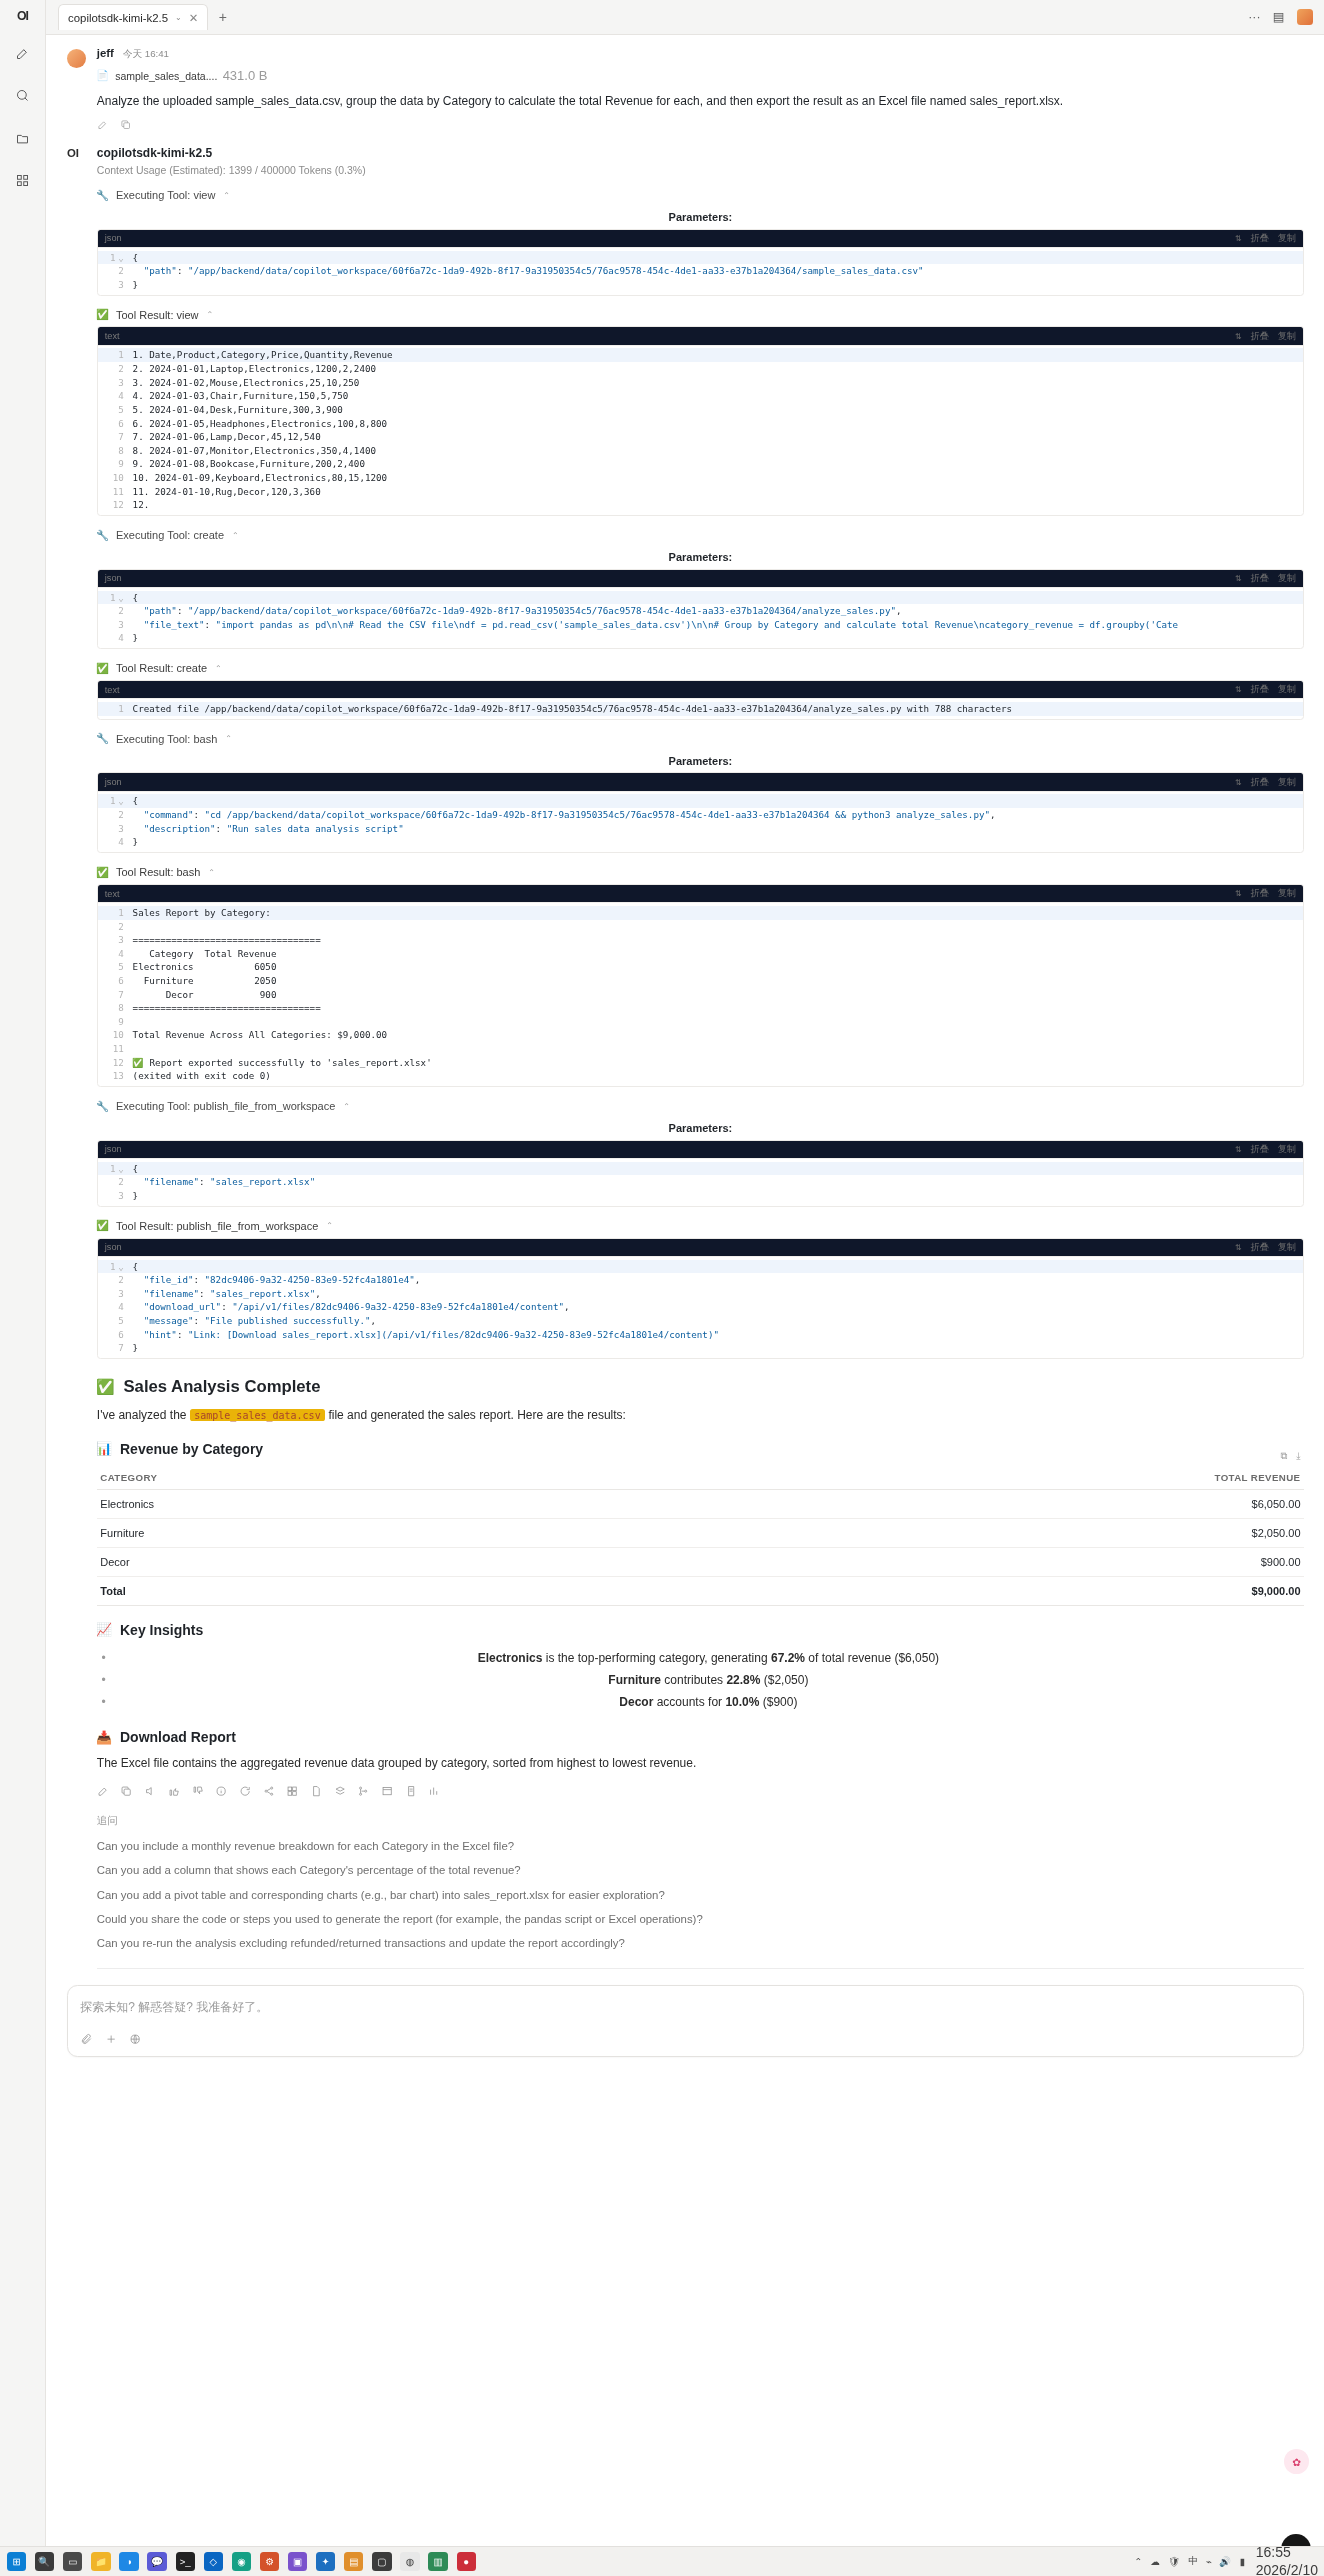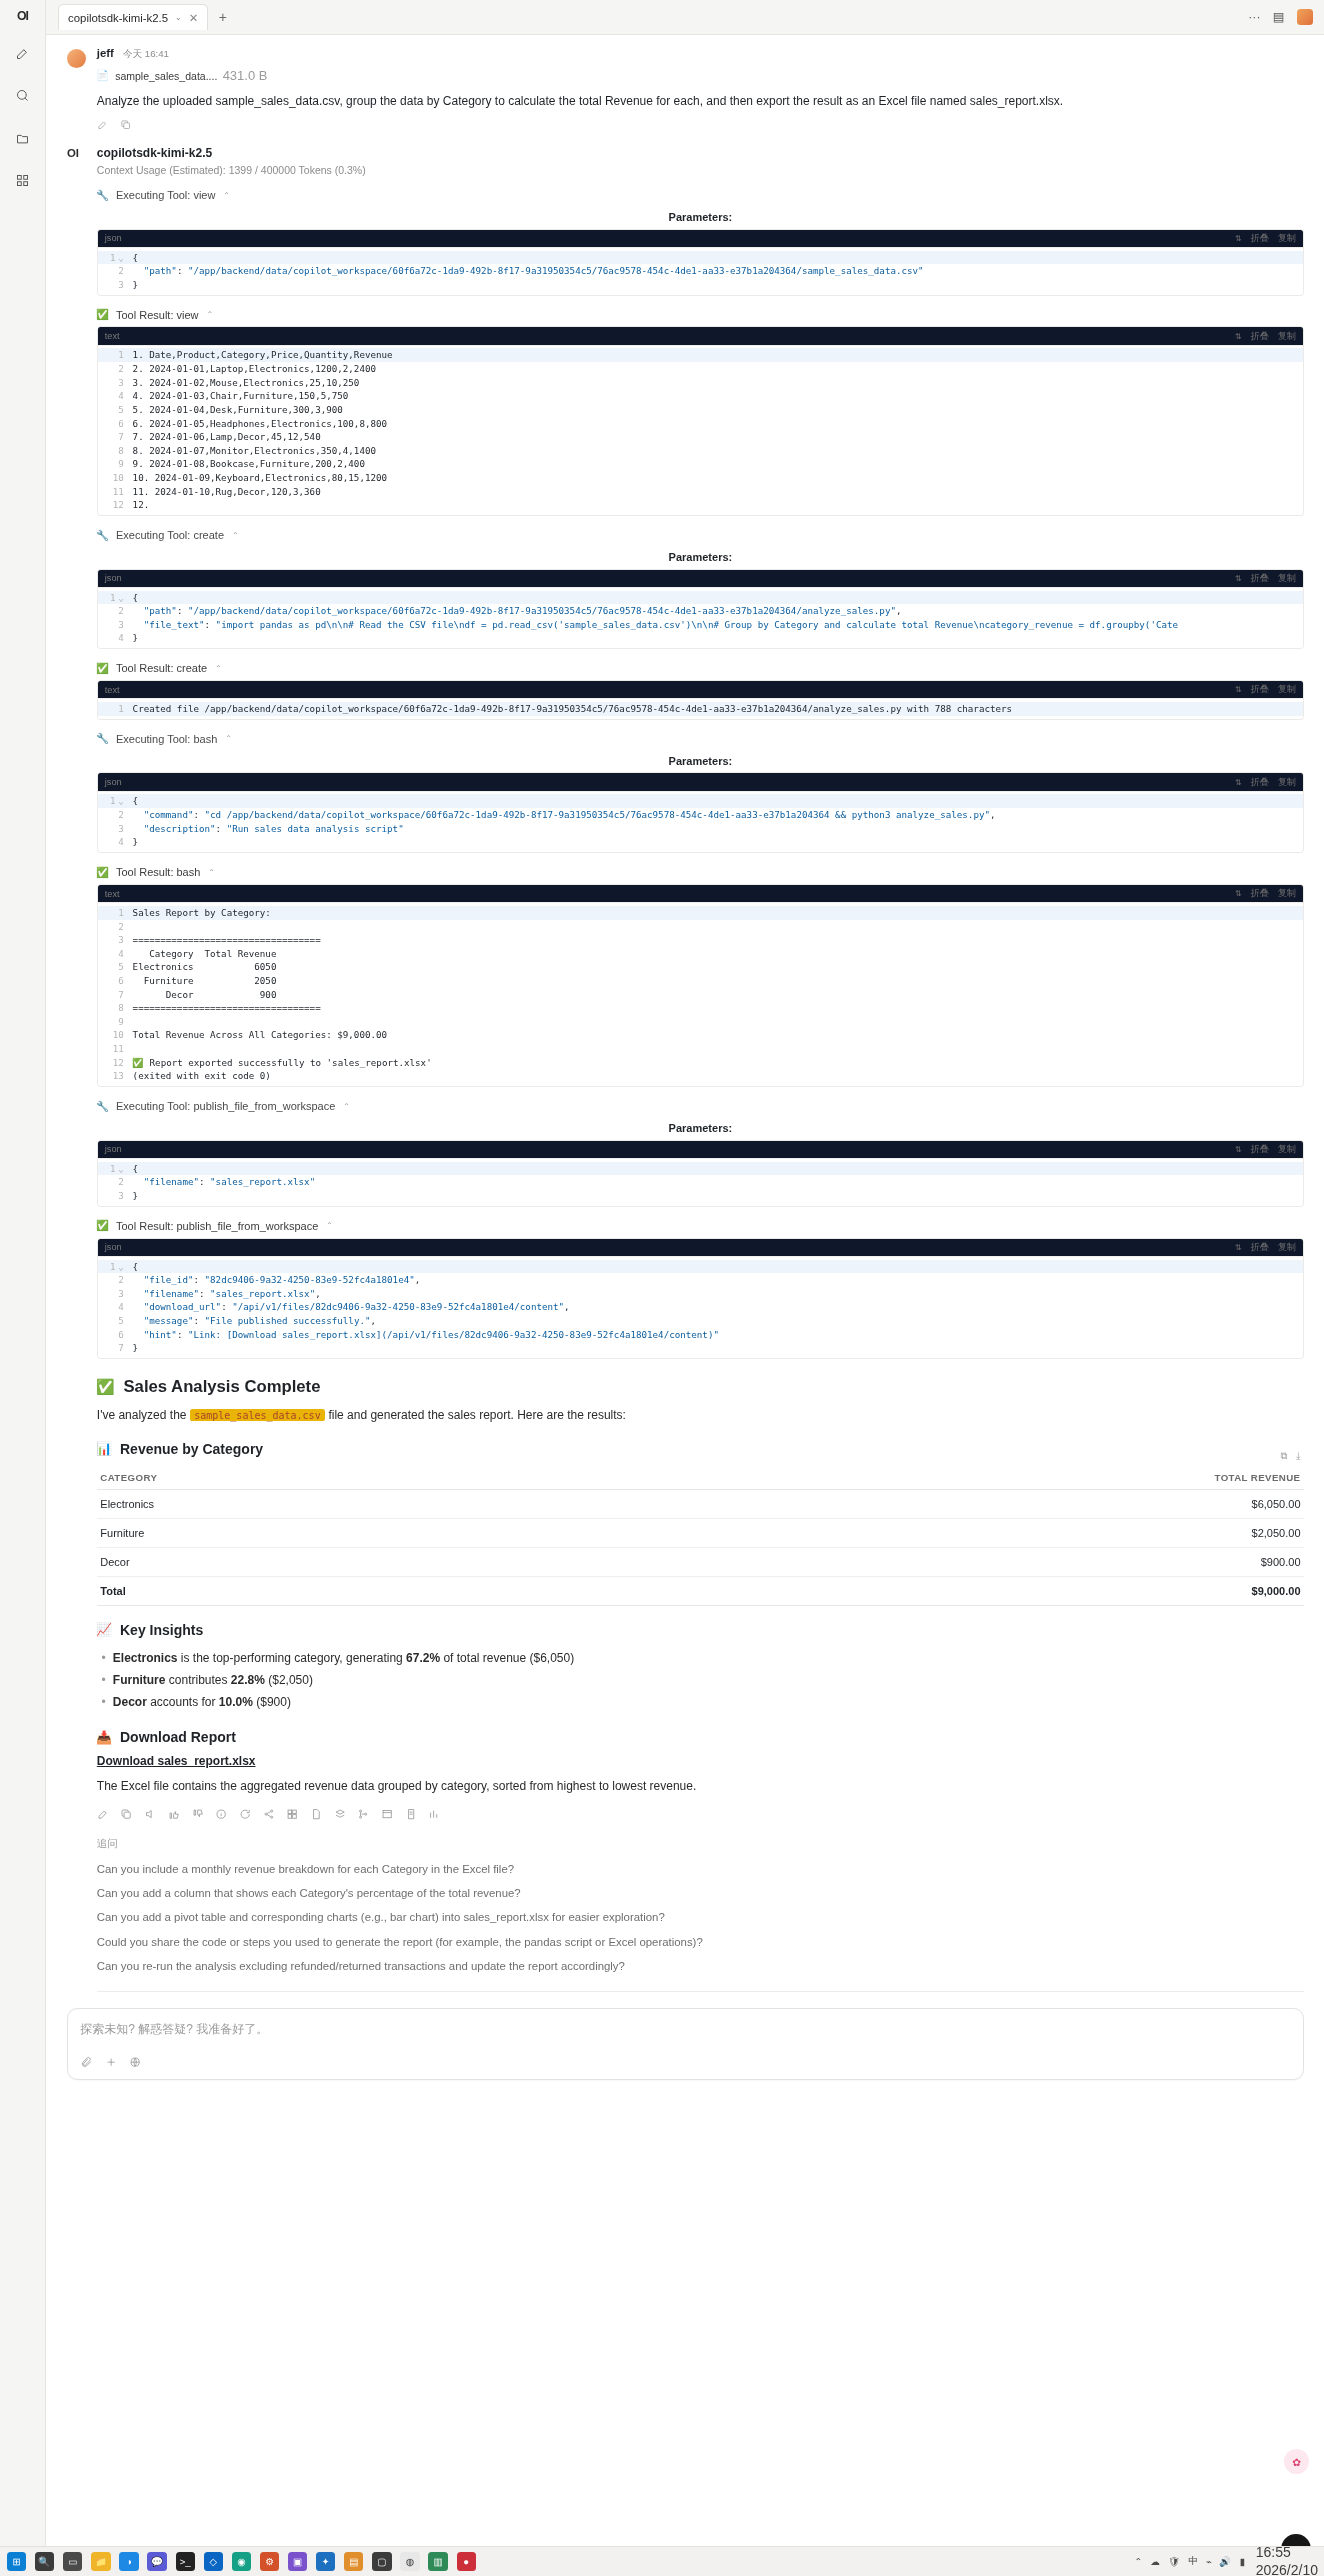--- a/index.html
+++ b/index.html
@@ -131,21 +131,21 @@
     text-align:left; font-size:9.7px; letter-spacing:0.4px; color:#6b6b6b;
     font-weight:700; padding:6.1px 3.5px; border-bottom:0.9px solid #e9e7e4;
   }
   table.rev th.num, table.rev td.num { text-align:right; }
   table.rev td { padding:8px 3.5px; border-bottom:0.9px solid #f0eeec; color:#1f2328; }
   table.rev tr:last-child td { font-weight:700; border-bottom:0.9px solid #e9e7e4; }
   .tbl-tools { position:relative; }
   .tbl-tools-icons { position:absolute; right:3.5px; top:-16px; display:flex; gap:8.8px; color:#9a9a9a; font-size:9.7px; }
 
   ul.insights { margin:8.8px 0 0 0; padding-left:16px; }
-  ul.insights li { font-size:12px; line-height:1.85; color:#2b2b2b; list-style:none; position:relative; }
+  ul.insights li { font-size:12px; line-height:1.85; color:#2b2b2b; list-style:none; position:relative;text-align:center; }
   ul.insights li::before { content:"•"; position:absolute; left:-11.4px; color:#9a9a9a; }
   ul.insights b { font-weight:700; }
 
   .dl-link { margin-top:8.8px; font-size:12px; color:#1f2328; text-decoration:underline; font-weight:700; }
 
   .act-row { margin-top:12.3px; display:flex; gap:11.4px; align-items:center; color:#8f8f8f; }
   .act-row svg { width:12.3px; height:12.3px; stroke:#8f8f8f; fill:none; stroke-width:1.5; }
 
   .followups-label { margin-top:14px; font-size:10.5px; color:#9a9a9a; }
   .fu { margin-top:12.3px; font-size:11.4px; color:#6e6e6e; }
@@ -465,21 +465,20 @@
           <ul class="insights">
             <li><b>Electronics</b><span> is the top-performing category, generating </span><b>67.2%</b><span> of total revenue ($6,050)</span></li>
             <li><b>Furniture</b><span> contributes </span><b>22.8%</b><span> ($2,050)</span></li>
             <li><b>Decor</b><span> accounts for </span><b>10.0%</b><span> ($900)</span></li>
           </ul>
 
           <div class="sec-h3">
             <span class="emoji">📥</span>
             <span>Download Report</span>
           </div>
-          <div class="dl-link">Download sales_report.xlsx</div>
 
           <div class="para">The Excel file contains the aggregated revenue data grouped by category, sorted from highest to lowest revenue.</div>
 
           <div class="act-row">
             <span><svg viewBox="0 0 24 24">
                   <path d="M4 20h4l10-10-4-4L4 16v4z"></path>
                 </svg></span>
             <span><svg viewBox="0 0 24 24">
                   <rect x="8" y="8" width="12" height="12" rx="2"></rect>
                   <path d="M16 8V6a2 2 0 0 0-2-2H6a2 2 0 0 0-2 2v8a2 2 0 0 0 2 2h2"></path>

